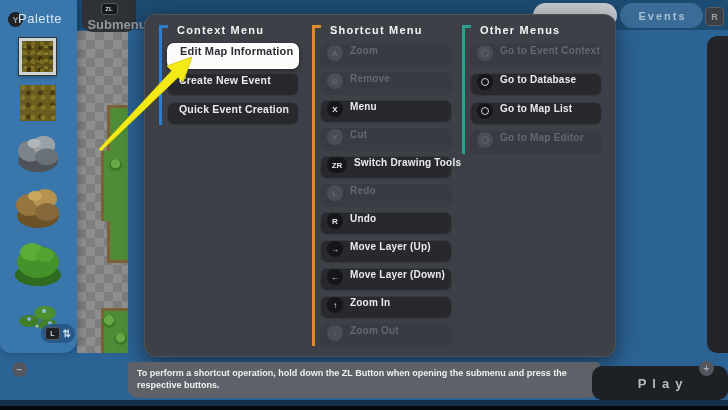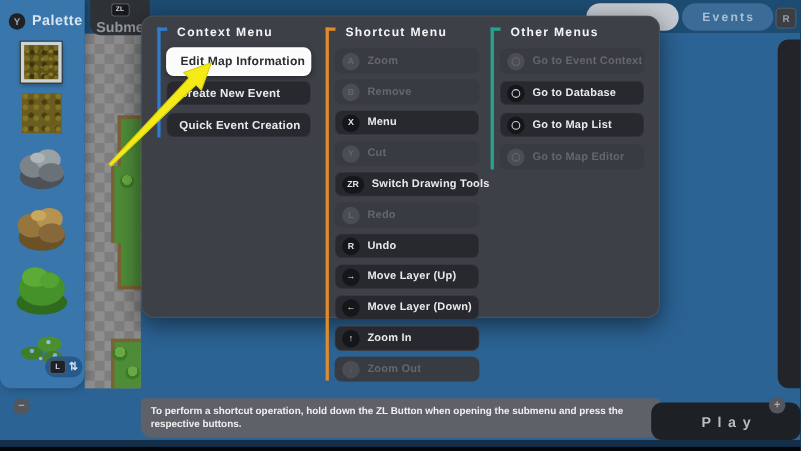--- a/index.html
+++ b/index.html
@@ -21,21 +21,21 @@
   .patch1b{left:24px;top:120px;width:10px;height:70px;border-right:none;border-top:none;border-bottom:none;}
   .patch2{left:24px;top:277px;width:27px;height:45px;border-right:none;border-bottom:none;}
   .bush-spr{position:absolute;border-radius:50%;
     background:radial-gradient(circle at 50% 38%,#69a845 0 45%,#3c7a26 46% 78%,#2e6420 79%);}
 
   
   .palette{left:0;top:0;width:77px;height:353px;background:#3876ab;border-radius:0 0 14px 10px;
     z-index:3;box-shadow:2px 0 8px rgba(0,0,0,.25);}
   .y-key{left:8px;top:12px;width:15px;height:15px;border-radius:50%;background:#1e2125;
     color:#9fa3a7;font-size:9px;font-weight:bold;display:flex;align-items:center;justify-content:center;}
-  .palette-title{left:29px;top:11px;font-size:13px;font-weight:bold;color:#d9e6f2;letter-spacing:.5px;}
+  .palette-title{left:18px;top:11px;font-size:13px;font-weight:normal;color:#d9e6f2;letter-spacing:.5px;}
   .tiles{left:0;top:0;width:77px;height:353px;position:absolute;}
   .tile{position:absolute;box-sizing:border-box;}
   .tile svg{width:100%;height:100%;display:block;}
   .tiles .tile:nth-child(1){left:19px;top:38px;width:37px;height:37px;}
   .tiles .tile:nth-child(2){left:20px;top:85px;width:36px;height:36px;}
   .tiles .tile:nth-child(3){left:15px;top:131px;width:46px;height:42px;}
   .tiles .tile:nth-child(4){left:14px;top:183px;width:48px;height:46px;}
   .tiles .tile:nth-child(5){left:12px;top:237px;width:52px;height:50px;}
   .tiles .tile:nth-child(6){left:17px;top:299px;width:44px;height:34px;}
   .tile.selected{border:3px solid #ced3d8;box-shadow:0 0 0 1px #333,0 2px 4px rgba(0,0,0,.35);}
@@ -62,29 +62,29 @@
   .submenu-label{margin-top:2px;font-size:13px;font-weight:bold;color:#94979c;margin-left:16px;}
   .tab-selected{left:533px;top:3px;width:84px;height:25px;background:#c6cbd1;border-radius:13px;z-index:2;}
   .tab-events{left:620px;top:3px;width:83px;height:25px;background:#3a6c97;border-radius:13px;z-index:2;
     color:#a7c0d6;font-size:11px;font-weight:bold;letter-spacing:2px;
     display:flex;align-items:center;justify-content:center;text-indent:2px;}
   .r-key{left:705px;top:7px;width:17px;height:17px;background:#3b3e43;border:1px solid #595c61;border-radius:4px;
     color:#9b9ea3;font-size:9px;font-weight:bold;display:flex;align-items:center;justify-content:center;z-index:2;}
   .right-edge-panel{left:707px;top:36px;width:21px;height:317px;background:#222429;border-radius:10px 0 0 10px;z-index:2;}
 
   
-  .panel{left:128px;top:14px;width:472px;height:275px;background:#3d4046;
+  .panel{left:144px;top:14px;width:472px;height:343px;background:#3d4046;
     border:1px solid rgba(255,255,255,.09);border-radius:12px;z-index:5;
     box-shadow:0 6px 22px rgba(0,0,0,.5);box-sizing:border-box;}
   .menu-col{position:absolute;top:9px;width:132px;}
   .col-1{left:22px;} .col-2{left:175px;} .col-3{left:325px;}
   .accent{position:absolute;left:-8px;top:1px;bottom:6px;width:3px;}
   .accent-tick{position:absolute;left:-8px;top:1px;width:9px;height:3px;}
   .col-title{font-size:11px;font-weight:bold;color:#f3f4f5;letter-spacing:1.2px;margin:0 0 8px 10px;white-space:nowrap;}
-  .mitem{height:23px;border-radius:7px;background:#27292e;display:flex;align-items:center;
+  .mitem{height:23px;border-radius:7px;background:#27292e;display:flex;
     padding:0 6px;margin-bottom:6px;border:1px solid rgba(255,255,255,.08);box-sizing:border-box;}
   .col-1 .mitem{padding:0 11px;}
   .col-2 .mitem{margin-bottom:5px;}
   .mitem .label{font-size:10px;font-weight:bold;color:#e9eaeb;letter-spacing:.2px;white-space:nowrap;}
   .col-1 .mitem .label{font-size:10.5px;}
   .mitem.disabled{background:#383b41;border-color:transparent;}
   .mitem.disabled .label{color:#64676d;}
   .mitem.selected{background:#fbfbfb;border:2px solid #ffffff;height:26px;margin-top:-1px;margin-bottom:4px;
     box-shadow:0 2px 6px rgba(0,0,0,.4);}
   .mitem.selected .label{color:#2a2d32;font-size:11px;}

